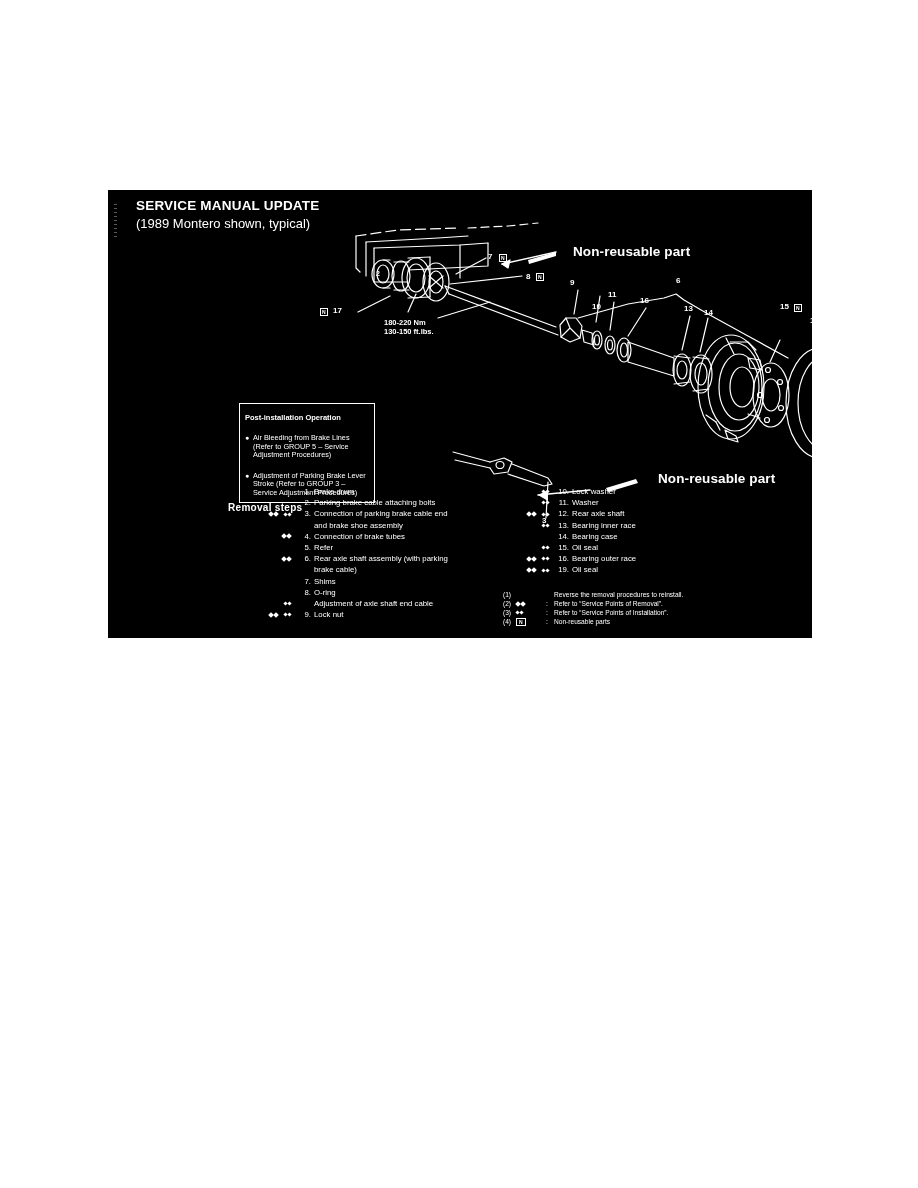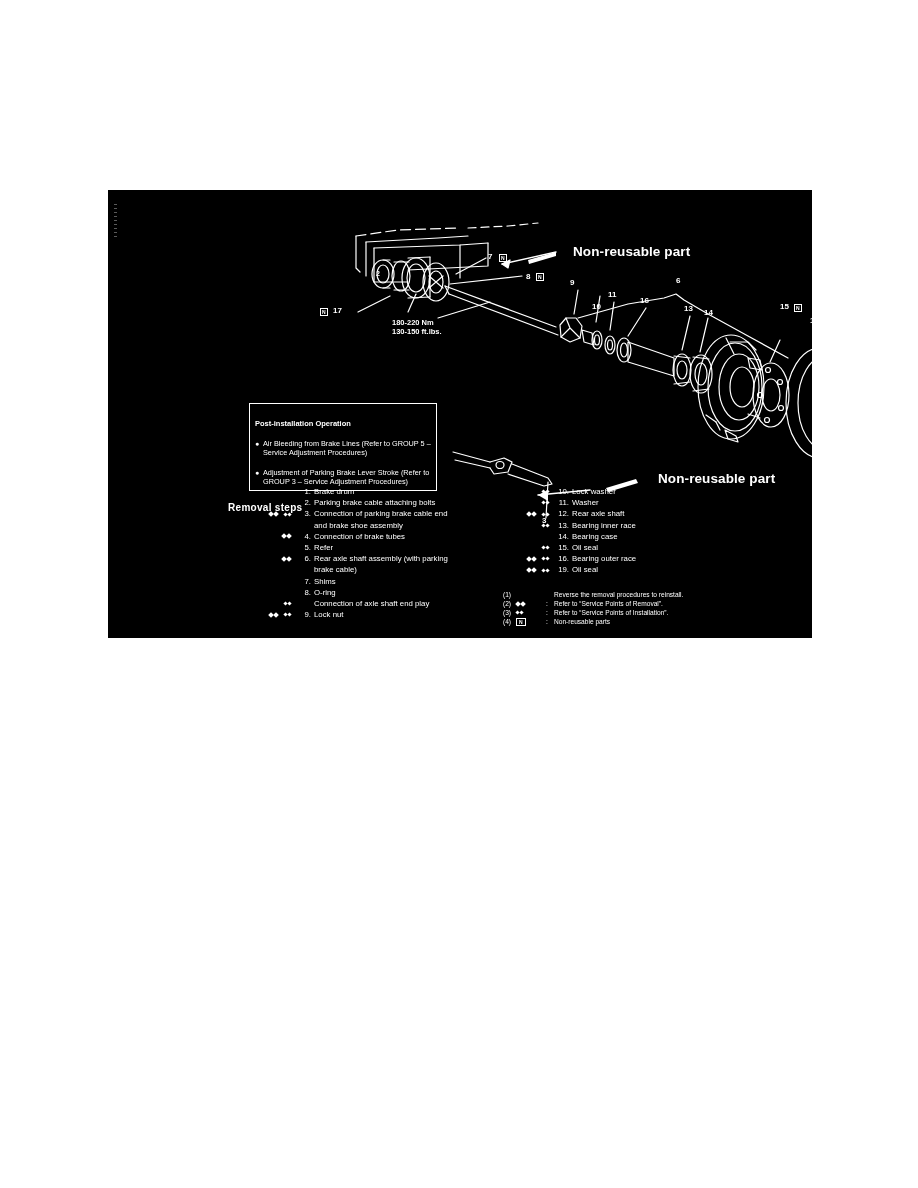--- a/index.html
+++ b/index.html
@@ -88,36 +88,36 @@
     left: 0;
     top: 0;
     width: 704px;
     height: 448px;
     pointer-events: none;
   }
 
   
   #torque-spec {
     position: absolute;
-    left: 284px;
+    left: 276px;
     top: 128px;
     font-size: 7.5px;
     font-weight: bold;
     line-height: 9px;
     white-space: nowrap;
   }
 
   
   #post-install-box {
     position: absolute;
-    left: 141px;
+    left: 131px;
     top: 213px;
-    width: 188px;
+    width: 136px;
     border: 1.5px solid #ffffff;
-    padding: 15px 4px 4px 5px;
+    padding: 9px 4px 4px 5px;
     box-sizing: border-box;
   }
   #post-install-title {
     font-size: 7.5px;
     font-weight: bold;
     line-height: 9px;
     margin-bottom: 1px;
   }
   .pi-item {
     display: flex;
@@ -234,20 +234,24 @@
   }
 </style>
 </head>
 <body>
 
 <div id="scan-panel">
 
   <div class="scan-artifact2"></div>
   <div class="scan-artifact"></div>
 
+  <div id="doc-header">
+    <div id="doc-title">SERVICE MANUAL UPDATE</div>
+    <div id="doc-subtitle">(1989 Montero shown, typical)</div>
+  </div>
 
   <svg id="diagram-svg" viewBox="0 0 704 448">
     <g stroke="#ffffff" fill="none" stroke-width="1.2" stroke-linecap="round" stroke-linejoin="round">
 
       <path d="M248 46 L290 40 L352 38" stroke-dasharray="10 5"></path>
       <path d="M360 38 L400 36 L430 33" stroke-dasharray="8 5"></path>
       <path d="M248 46 L248 78 L252 82"></path>
       <path d="M258 52 L258 86"></path>
       <path d="M258 52 L330 48 L360 46"></path>
       <path d="M266 58 L266 92 L300 92"></path>
@@ -483,21 +487,21 @@
         <div class="step-label">O-ring</div>
       </div>
       <div class="step-row">
         <div class="marks ">
           <span class="mark-pair">
             <span class="dia dia-sm"></span>
             <span class="dia dia-sm"></span>
           </span>
         </div>
         <div class="step-num"></div>
-        <div class="step-label">Connection of axle shaft end play</div>
+        <div class="step-label">Adjustment of axle shaft end cable</div>
       </div>
       <div class="step-row">
         <div class="marks ">
           <span class="mark-pair">
             <span class="dia dia-lg"></span>
             <span class="dia dia-lg"></span>
           </span>
           <span class="mark-pair">
             <span class="dia dia-sm"></span>
             <span class="dia dia-sm"></span>

